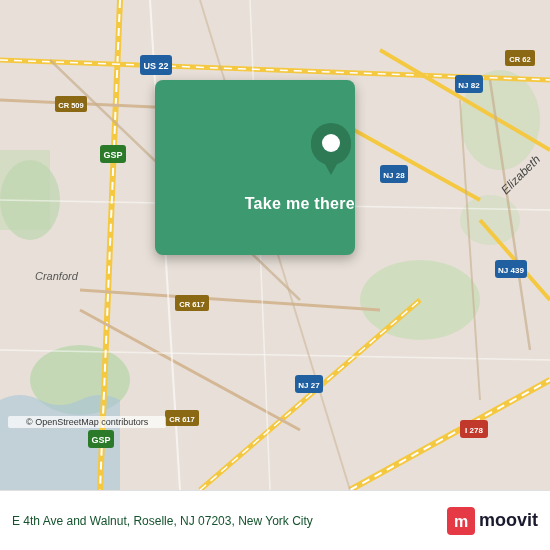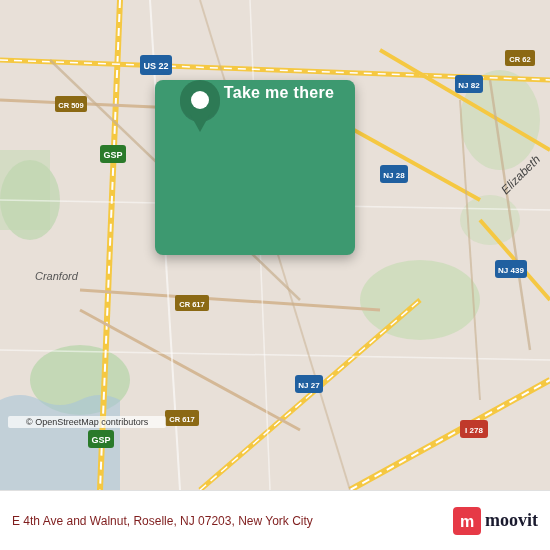--- a/index.html
+++ b/index.html
@@ -30,22 +30,22 @@
     
     .take-me-there-card {
       position: absolute;
       top: 80px;
       left: 155px;
       width: 200px;
       height: 175px;
       background-color: #3d9970;
       border-radius: 8px;
       display: flex;
-      flex-direction: row;
-      align-items: flex-start;
+      flex-direction: column;
+      align-items: flex-end;
       justify-content: center;
       box-shadow: 0 4px 12px rgba(0,0,0,0.3);
       cursor: pointer;
     }
 
     .pin-icon {
       width: 48px;
       height: 56px;
       margin-bottom: 12px;
       position: relative;
@@ -70,38 +70,37 @@
       padding: 0 12px;
       border-top: 1px solid #e0e0e0;
     }
 
     .address-section {
       flex: 1;
     }
 
     .address-text {
       font-size: 12px;
-      color: #7f1d1d;
+      color: #14532d;
       font-weight: 400;
       line-height: 1.4;
       margin-top: 39px;
     }
 
     .moovit-logo {
       display: flex;
       align-items: center;
       gap: 4px;
       margin-left: 12px;
     }
 
     .moovit-text {
       font-size: 18px;
       font-weight: 700;
       color: #1a1a2e;
-      font-family: Liberation Serif, serif;
     }
 
     
     .osm-attribution {
       position: absolute;
       bottom: 62px;
       left: 8px;
       font-size: 9px;
       color: #333;
       background: rgba(255,255,255,0.7);

